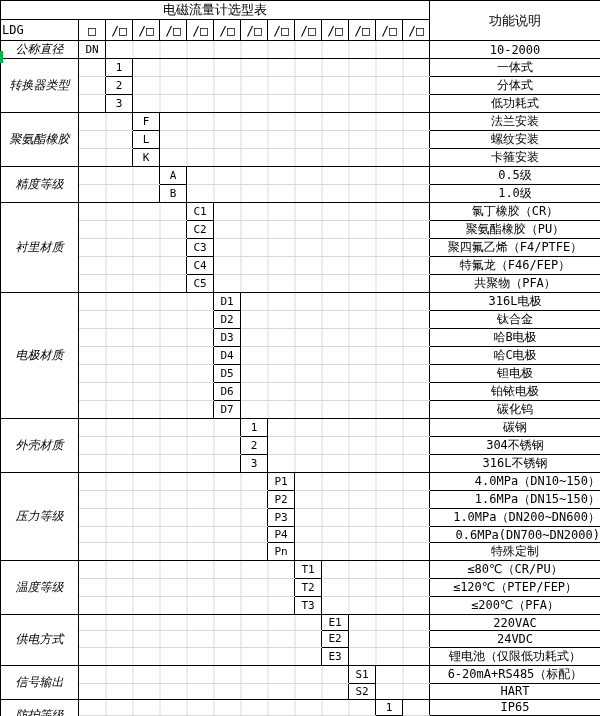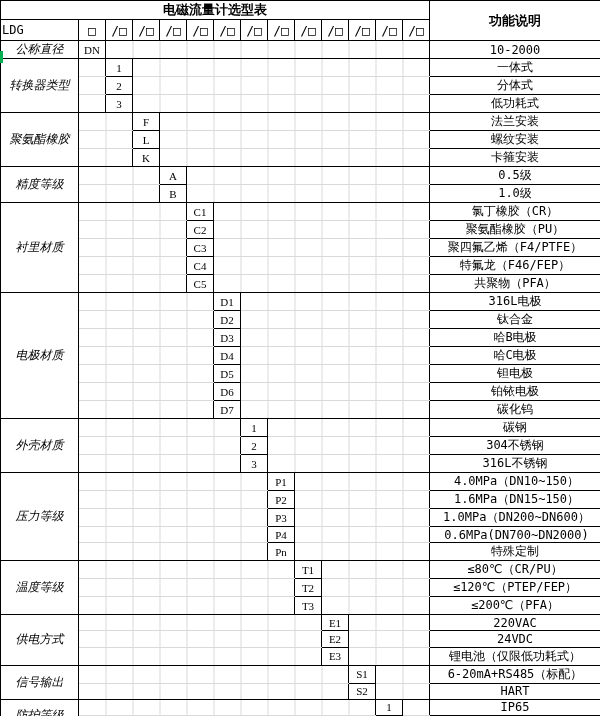--- a/index.html
+++ b/index.html
@@ -15,31 +15,31 @@
   }
   col.c-cat  { width: 78px; }
   col.c-code { width: 27px; }
   col.c-desc { width: 171px; }
   td {
     border: 1px solid #000;
     overflow: hidden; white-space: nowrap;
     text-align: center; vertical-align: middle;
     font-size: 12px; padding: 0;
   }
-  tr.title-row { height: 14px; font-weight: bold; }
+  tr.title-row { height: 14px; }
   tr.model-row { height: 21px; }
   tbody tr     { height: 16.19px; }
   .title-cell  { font-size: 13px; }
   .desc-header { font-size: 13px; }
   .model-label { text-align: left; padding-left: 1px; font-size: 12px; }
   .box-cell    { font-size: 13px; }
   .cat  { font-size: 12px; font-style: italic; }
-  .code { font-size: 11px; font-family: Liberation Serif, serif; }
+  .code { font-size: 11px; }
   .desc { font-size: 12px; }
-  .desc.left { text-align: center; padding-left: 3px; }
+  .desc.left { text-align: right; padding-left: 3px; }
   .filler {
     background-image: repeating-linear-gradient(90deg,
       transparent 0, transparent 26px, #d9d9d9 26px, #d9d9d9 27px);
   }
   .green-flag {
     position: absolute; left: 0; top: 51px;
     width: 3px; height: 12px; background: #00b050;
   }
 </style>
 </head>

